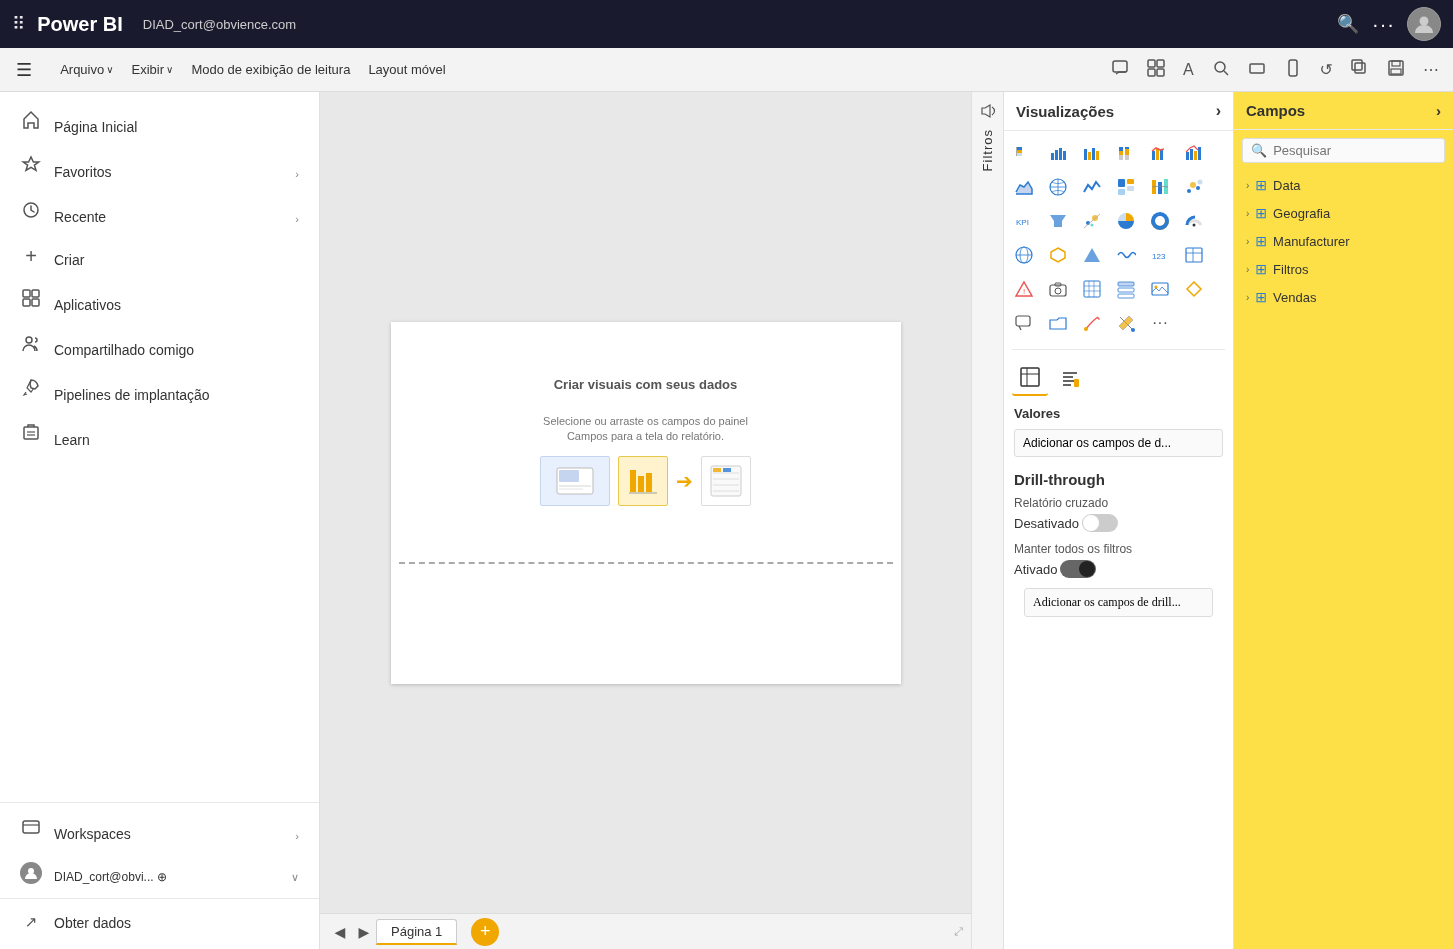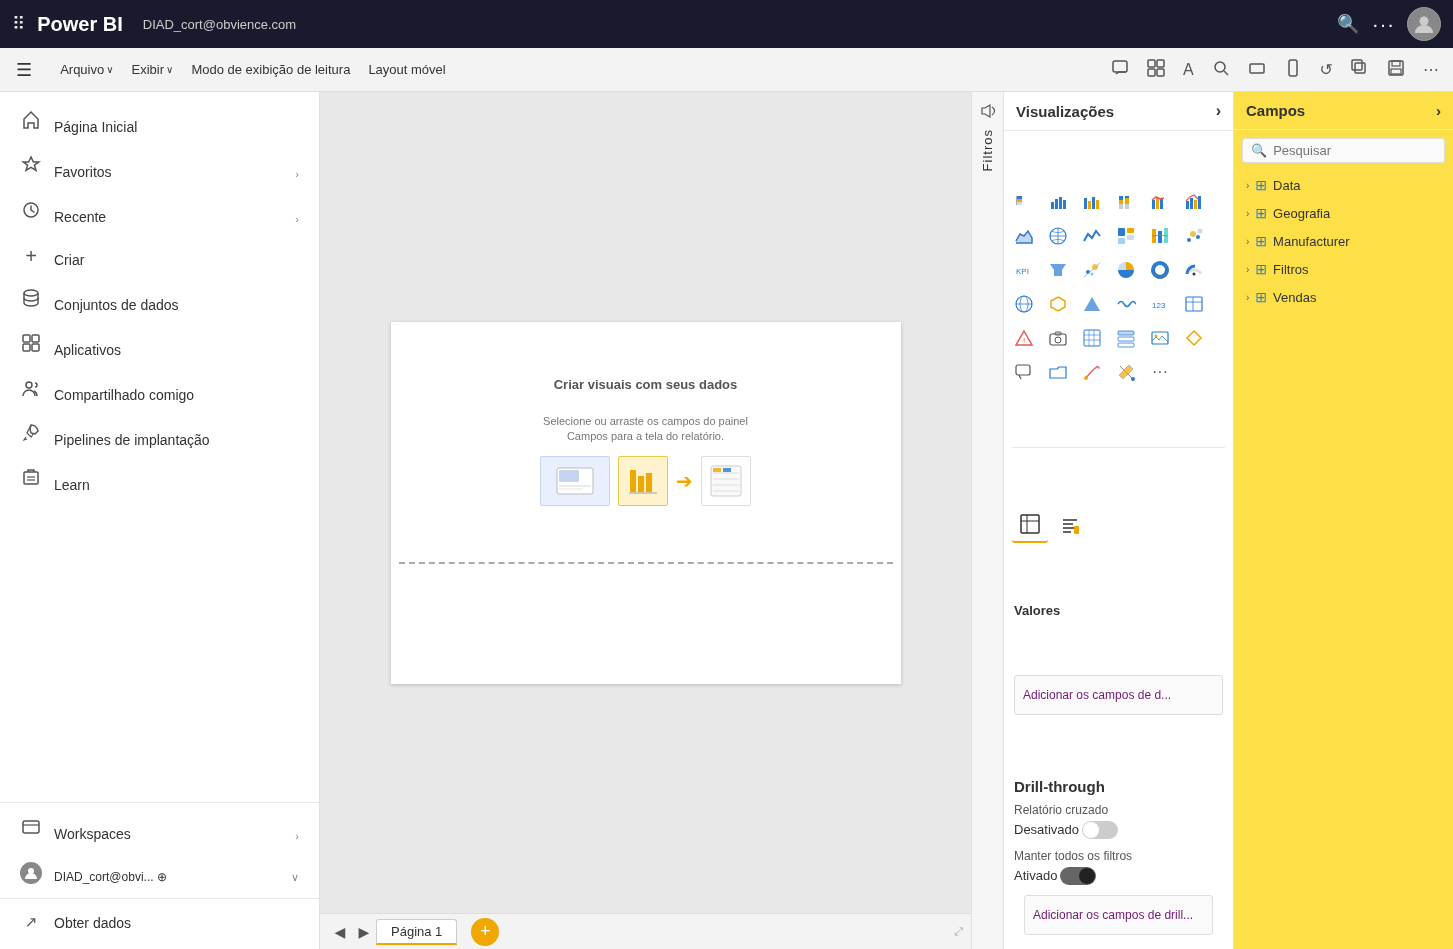--- a/index.html
+++ b/index.html
@@ -77,21 +77,20 @@
     }
     .create-visual-title { font-size: 13px; font-weight: 600; margin-bottom: 22px; }
     .create-visual-sub { font-size: 11px; color: #777; line-height: 1.4; margin-bottom: 12px; }
 
     
     .viz-panel {
       width: 230px; min-width: 230px;
       background: #fff; border-left: 1px solid #e0e0e0;
       display: flex; flex-direction: column;
       overflow-y: auto;
-      justify-content: space-between;
     }
     .viz-panel-header {
       display: flex; align-items: center; justify-content: space-between;
       padding: 10px 12px; font-size: 15px; font-weight: 600; color: #333;
       border-bottom: 1px solid #e8e8e8;
     }
     .viz-icon {
       width: 32px; height: 32px;
       display: flex; align-items: center; justify-content: center;
       cursor: pointer; border-radius: 3px; font-size: 18px;
@@ -103,22 +102,22 @@
       display: flex; gap: 4px; padding: 6px 8px;
     }
     .viz-format-btn {
       display: flex; align-items: center; justify-content: center;
       width: 36px; height: 36px; cursor: pointer; border-radius: 3px;
       font-size: 20px; color: #333;
     }
     .viz-format-btn.active { border-bottom: 2px solid #f0a800; }
     .viz-section-label { padding: 4px 10px; font-size: 13px; font-weight: 600; color: #333; }
     .viz-add-field {
-      margin: 4px 10px; padding: 12px 8px;
-      font-size: 12px; color: #701a75;
+      margin: 4px 10px; padding: 6px 8px;
+      font-size: 12px; color: #000000;
       border: 1px solid #ddd; border-radius: 3px;
       background: #fafafa;
     }
     .drillthrough-section { padding: 10px; }
     .drillthrough-title { font-size: 15px; font-weight: 700; color: #333; margin-bottom: 8px; }
     .drillthrough-row { margin-bottom: 10px; }
     .drillthrough-label { font-size: 12px; color: #555; margin-bottom: 4px; }
     .toggle-row { display: flex; align-items: center; gap: 3px; }
     .toggle-label { font-size: 13px; color: #333; }
     .toggle-track {
@@ -305,30 +304,20 @@
       </span>
       <span class="label">Recente</span>
       <span class="chevron">›</span>
     </div>
 
     <div class="sidebar-item">
       <span class="icon" style="font-size:20px; color:#555;">+</span>
       <span class="label">Criar</span>
     </div>
 
-    <div class="sidebar-item">
-      <span class="icon">
-        <svg width="20" height="20" viewBox="0 0 20 20" fill="none">
-          <ellipse cx="10" cy="5" rx="7" ry="3" stroke="#555" stroke-width="1.5" fill="none"></ellipse>
-          <path d="M3 5v5c0 1.66 3.13 3 7 3s7-1.34 7-3V5" stroke="#555" stroke-width="1.5" fill="none"></path>
-          <path d="M3 10v5c0 1.66 3.13 3 7 3s7-1.34 7-3v-5" stroke="#555" stroke-width="1.5" fill="none"></path>
-        </svg>
-      </span>
-      <span class="label">Conjuntos de dados</span>
-    </div>
 
     <div class="sidebar-item">
       <span class="icon">
         <svg width="20" height="20" viewBox="0 0 20 20" fill="none">
           <rect x="2" y="2" width="7" height="7" rx="1" stroke="#555" stroke-width="1.5" fill="none"></rect>
           <rect x="11" y="2" width="7" height="7" rx="1" stroke="#555" stroke-width="1.5" fill="none"></rect>
           <rect x="2" y="11" width="7" height="7" rx="1" stroke="#555" stroke-width="1.5" fill="none"></rect>
           <rect x="11" y="11" width="7" height="7" rx="1" stroke="#555" stroke-width="1.5" fill="none"></rect>
         </svg>
       </span>
@@ -768,21 +757,21 @@
         <div class="drillthrough-row">
           <div class="drillthrough-label">Manter todos os filtros</div>
           <div class="toggle-row">
             <span class="toggle-label">Ativado</span>
             <div class="toggle-track on-dark" style="background:#666;">
               <div class="toggle-thumb" style="left:19px; background:#222;"></div>
             </div>
           </div>
         </div>
 
-        <div class="viz-add-field" style="cursor:pointer;">Adicionar os campos de drill...</div>
+        <div class="viz-add-field" style="cursor:pointer;font-family:Liberation Serif, serif;">Adicionar os campos de drill...</div>
       </div>
     </div>
 
     <div class="campos-panel">
       <div class="campos-header">
         <span>Campos</span>
         <span style="cursor:pointer;">›</span>
       </div>
 
       <div class="campos-search">

